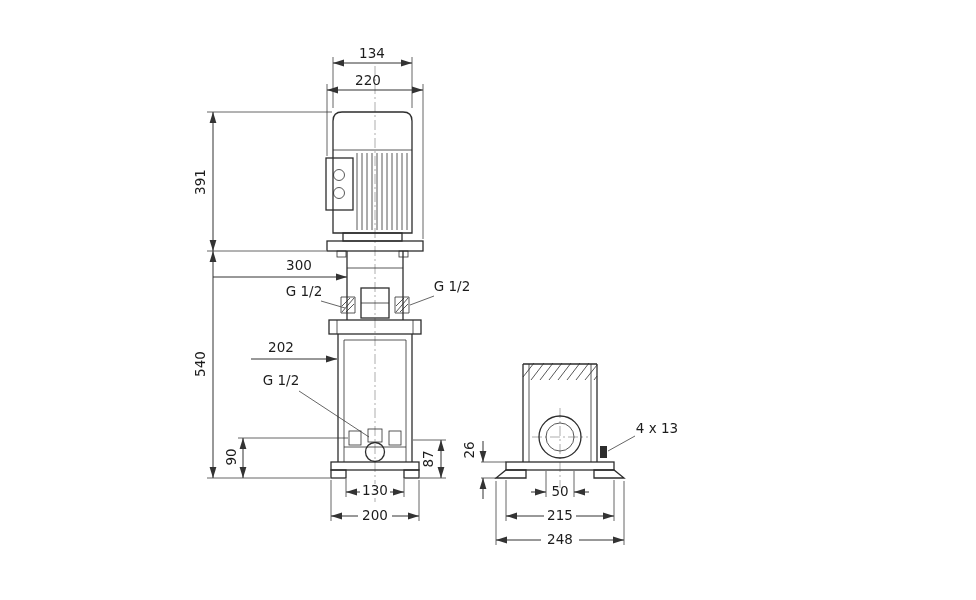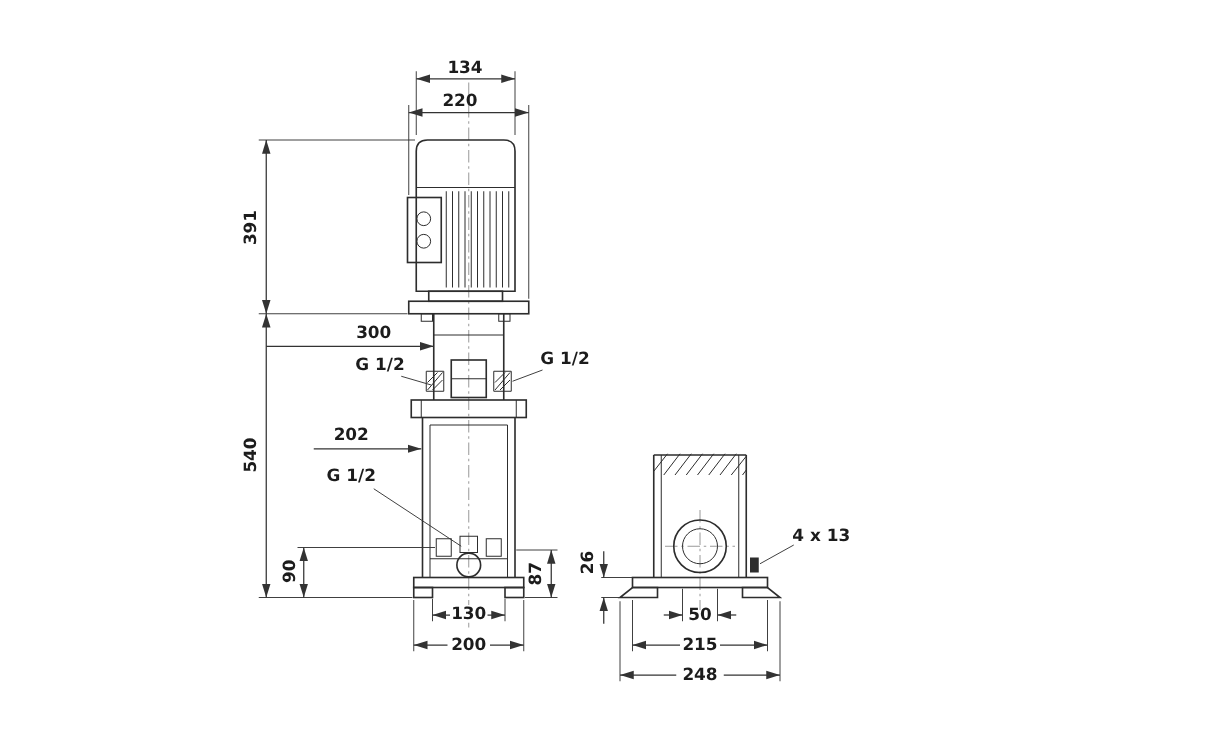--- a/index.html
+++ b/index.html
@@ -1,17 +1,17 @@
 <!DOCTYPE html>
 <html><head>
 <meta charset="utf-8">
 <style>
   html,body{margin:0;padding:0;background:#ffffff;}
   body{width:976px;height:600px;overflow:hidden;}
-  main{width:776px;height:600px;display:block;font-weight:bold;}
+  main{width:776px;height:600px;display:block;}
   svg{display:block;}
   svg text{font-family:"DejaVu Sans","Liberation Sans",sans-serif;font-size:13.5px;fill:#1c1c1c;}
   .dimtext{text-anchor:middle;}
   .obj{stroke:#2d2d2d;stroke-width:1.3;fill:none;stroke-linejoin:miter;}
   .obj2{stroke:#2d2d2d;stroke-width:0.8;fill:none;}
   .dim{stroke:#333333;stroke-width:1;fill:none;}
   .ext{stroke:#333333;stroke-width:0.75;fill:none;}
   .cl{stroke:#8a8a8a;stroke-width:0.7;stroke-dasharray:10 3 2 3;fill:none;}
   .wbg{fill:#ffffff;stroke:none;}
   .fillmark{fill:#2d2d2d;stroke:none;}

